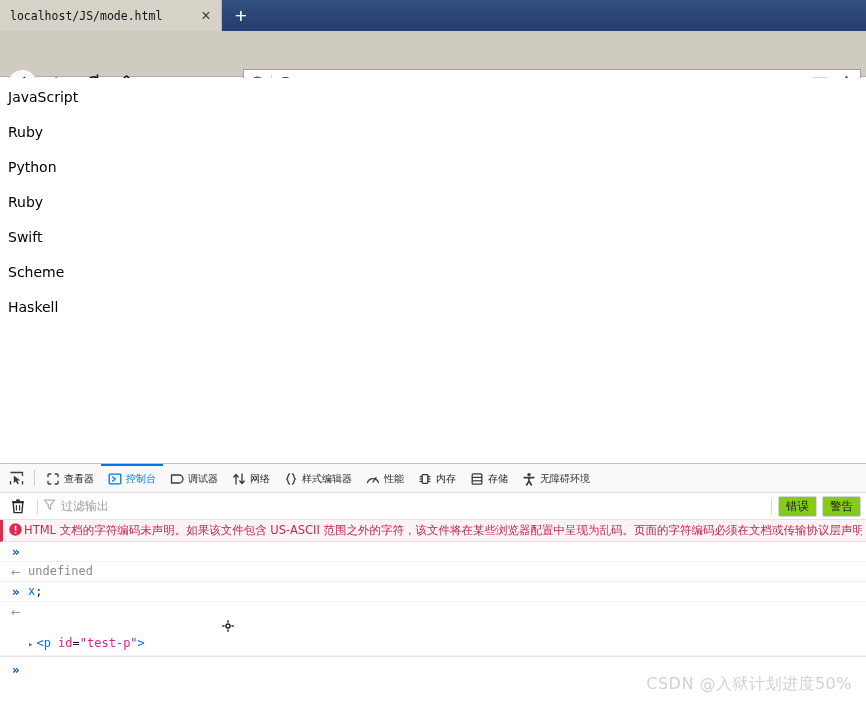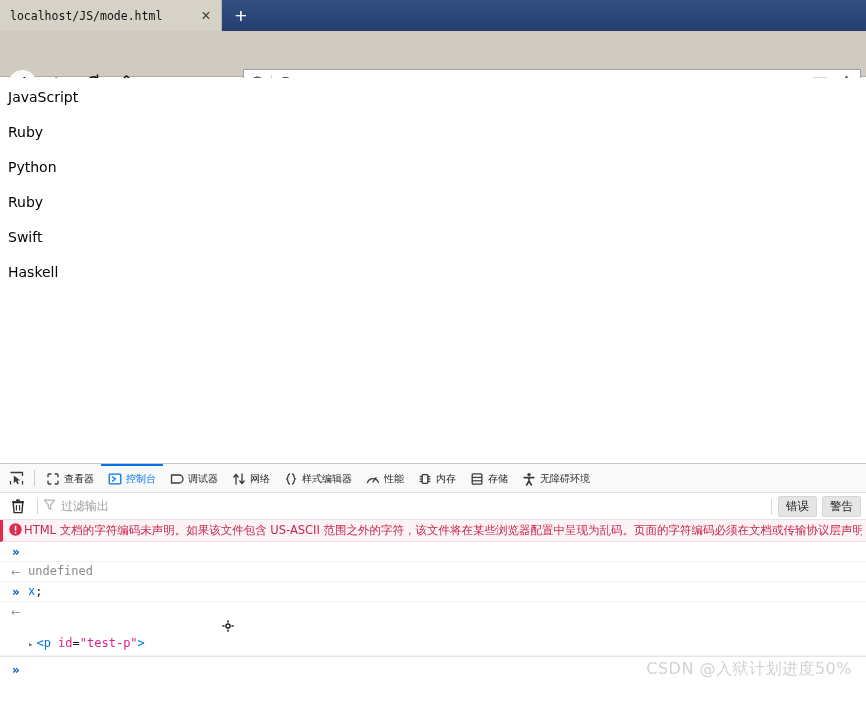--- a/index.html
+++ b/index.html
@@ -139,21 +139,21 @@
   .fb-sep { width: 1px; height: 15px; background: #d7d7da; margin: 0 5px; }
   .fb-filter { display:flex; align-items:center; gap: 5px; }
   .fb-filter-text { font-size: 12px; color: #9b9b9e; }
   .fb-right {
     position: absolute; right: 0; top: 0; height: 27px;
     display: flex; align-items: center;
   }
   .fb-rsep { width: 1px; height: 16px; background: #d7d7da; margin-right: 6px; }
   .fb-pill {
     font-size: 11.5px; color: #1b1b1d;
-    background: #e5e5e5;
+    background: #84cc16;
     border: 1px solid #d6d6d8;
     border-radius: 2px;
     padding: 2px 7px;
     margin-right: 5px;
     white-space: nowrap;
   }
 
   .console { position: relative; }
   .row-error {
     position: relative;
@@ -218,21 +218,21 @@
   }
   .prompt-row .gutter { width: 24px; display:flex; align-items:center; justify-content:center; }
   .prompt-input {
     flex: 1;
     font-family: "DejaVu Sans Mono", "Liberation Mono", monospace;
     font-size: 12px; color: #1b1b1d;
     border: none; outline: none; background: transparent;
   }
 
   .watermark {
-    position: absolute; right: 14px; bottom: 28px;
+    position: absolute; right: 14px; bottom: 13px;
     font-family: "DejaVu Sans", "Liberation Sans", sans-serif;
     font-size: 16px;
     color: #d2d2d2;
     letter-spacing: 0.5px;
     white-space: nowrap;
   }
 </style>
 </head>
 <body>
 
@@ -321,20 +321,21 @@
     </div>
   </div>
 
   <div class="viewport">
     <div class="lang-list">
       <div class="lang-item">JavaScript</div>
       <div class="lang-item">Ruby</div>
       <div class="lang-item">Python</div>
       <div class="lang-item">Ruby</div>
       <div class="lang-item">Swift</div>
+      <div class="lang-item">Scheme</div>
       <div class="lang-item">Haskell</div>
     </div>
   </div>
 
   <div class="devtools">
 
     <div class="dt-tabbar">
       <div class="dt-pick">
         <svg width="15" height="15" viewBox="0 0 15 15">
           <path d="M1.5 1.5 L13.5 1.5 L13.5 5 M13.5 13.5 L13.5 10 M1.5 13.5 L1.5 10" fill="none" stroke="#3a3a3e" stroke-width="1.3"></path>

